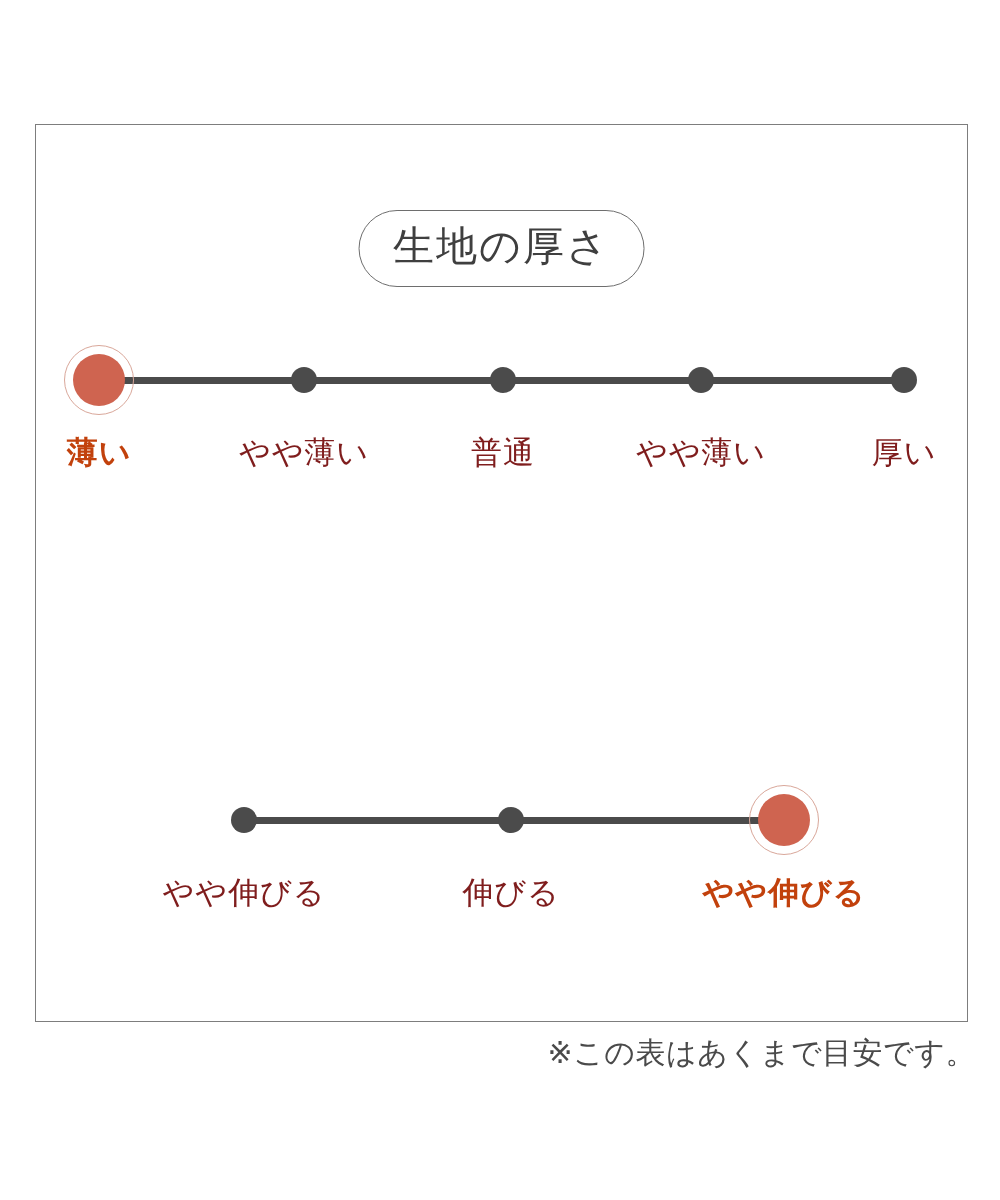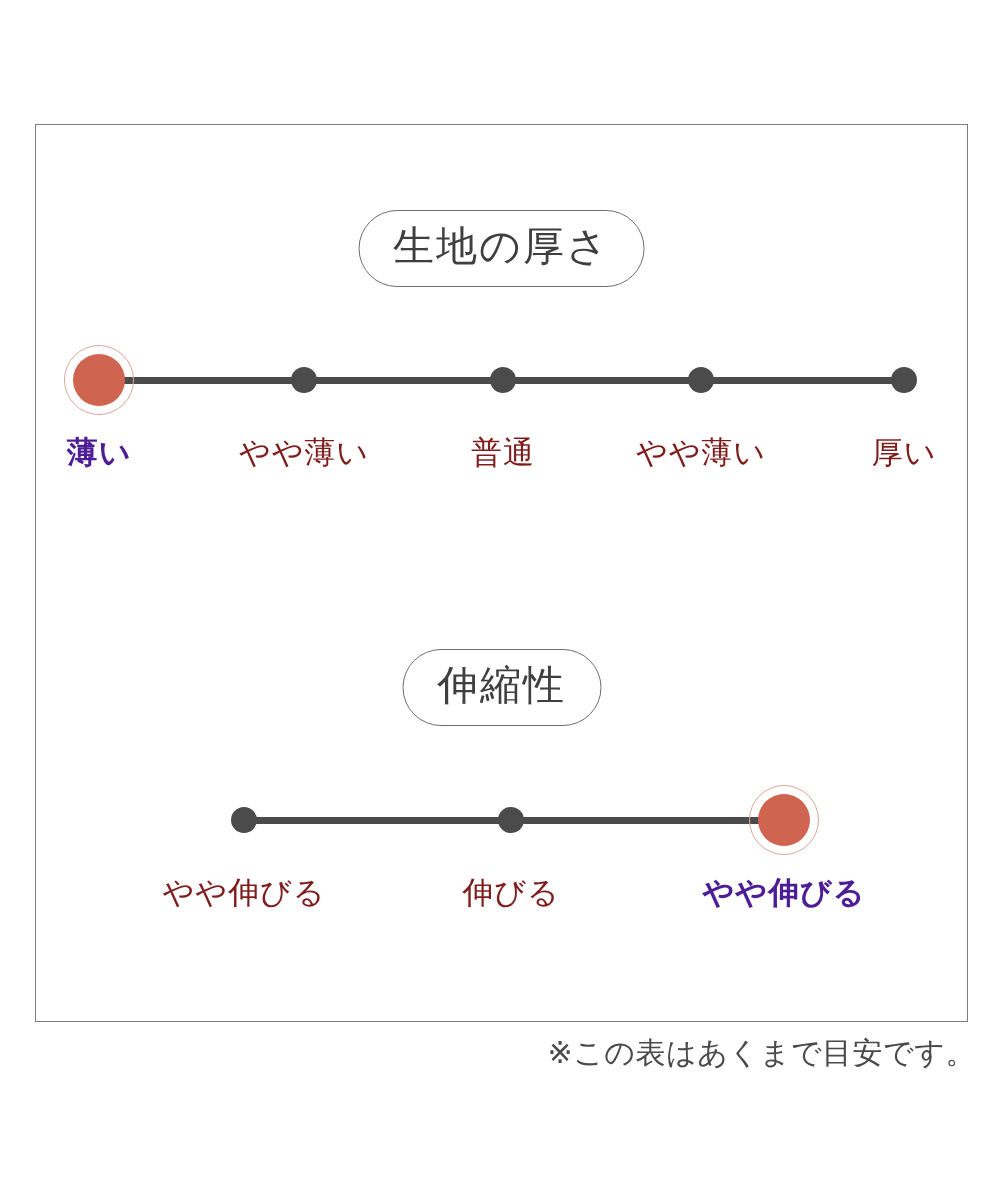--- a/index.html
+++ b/index.html
@@ -120,21 +120,21 @@
     top: 112px;
     transform: translateX(-50%);
     font-size: 31px;
     line-height: 1;
     white-space: nowrap;
     color: #7f1d1d;
     letter-spacing: 1px;
   }
   .scale-point.active .point-label {
     font-weight: bold;
-    color: #4c1d95;
+    color: #c2410c;
   }
 
   
   #footnote {
     position: absolute;
     right: 24px;
     top: 1038px;
     font-size: 30px;
     line-height: 1;
     color: #4a4a4a;
@@ -177,21 +177,20 @@
       <div class="point-label">やや薄い</div>
     </div>
 
     <div class="scale-point" style="left:868px">
 
       <div class="dot"></div>
       <div class="point-label">厚い</div>
     </div>
   </div>
 
-  <div class="section-title" id="section-title-stretch">伸縮性</div>
 
   <div class="scale-row" id="scale-row-stretch">
 
     <div class="scale-track"></div>
 
     <div class="scale-point" style="left:208px">
 
       <div class="dot"></div>
       <div class="point-label">やや伸びる</div>
     </div>

